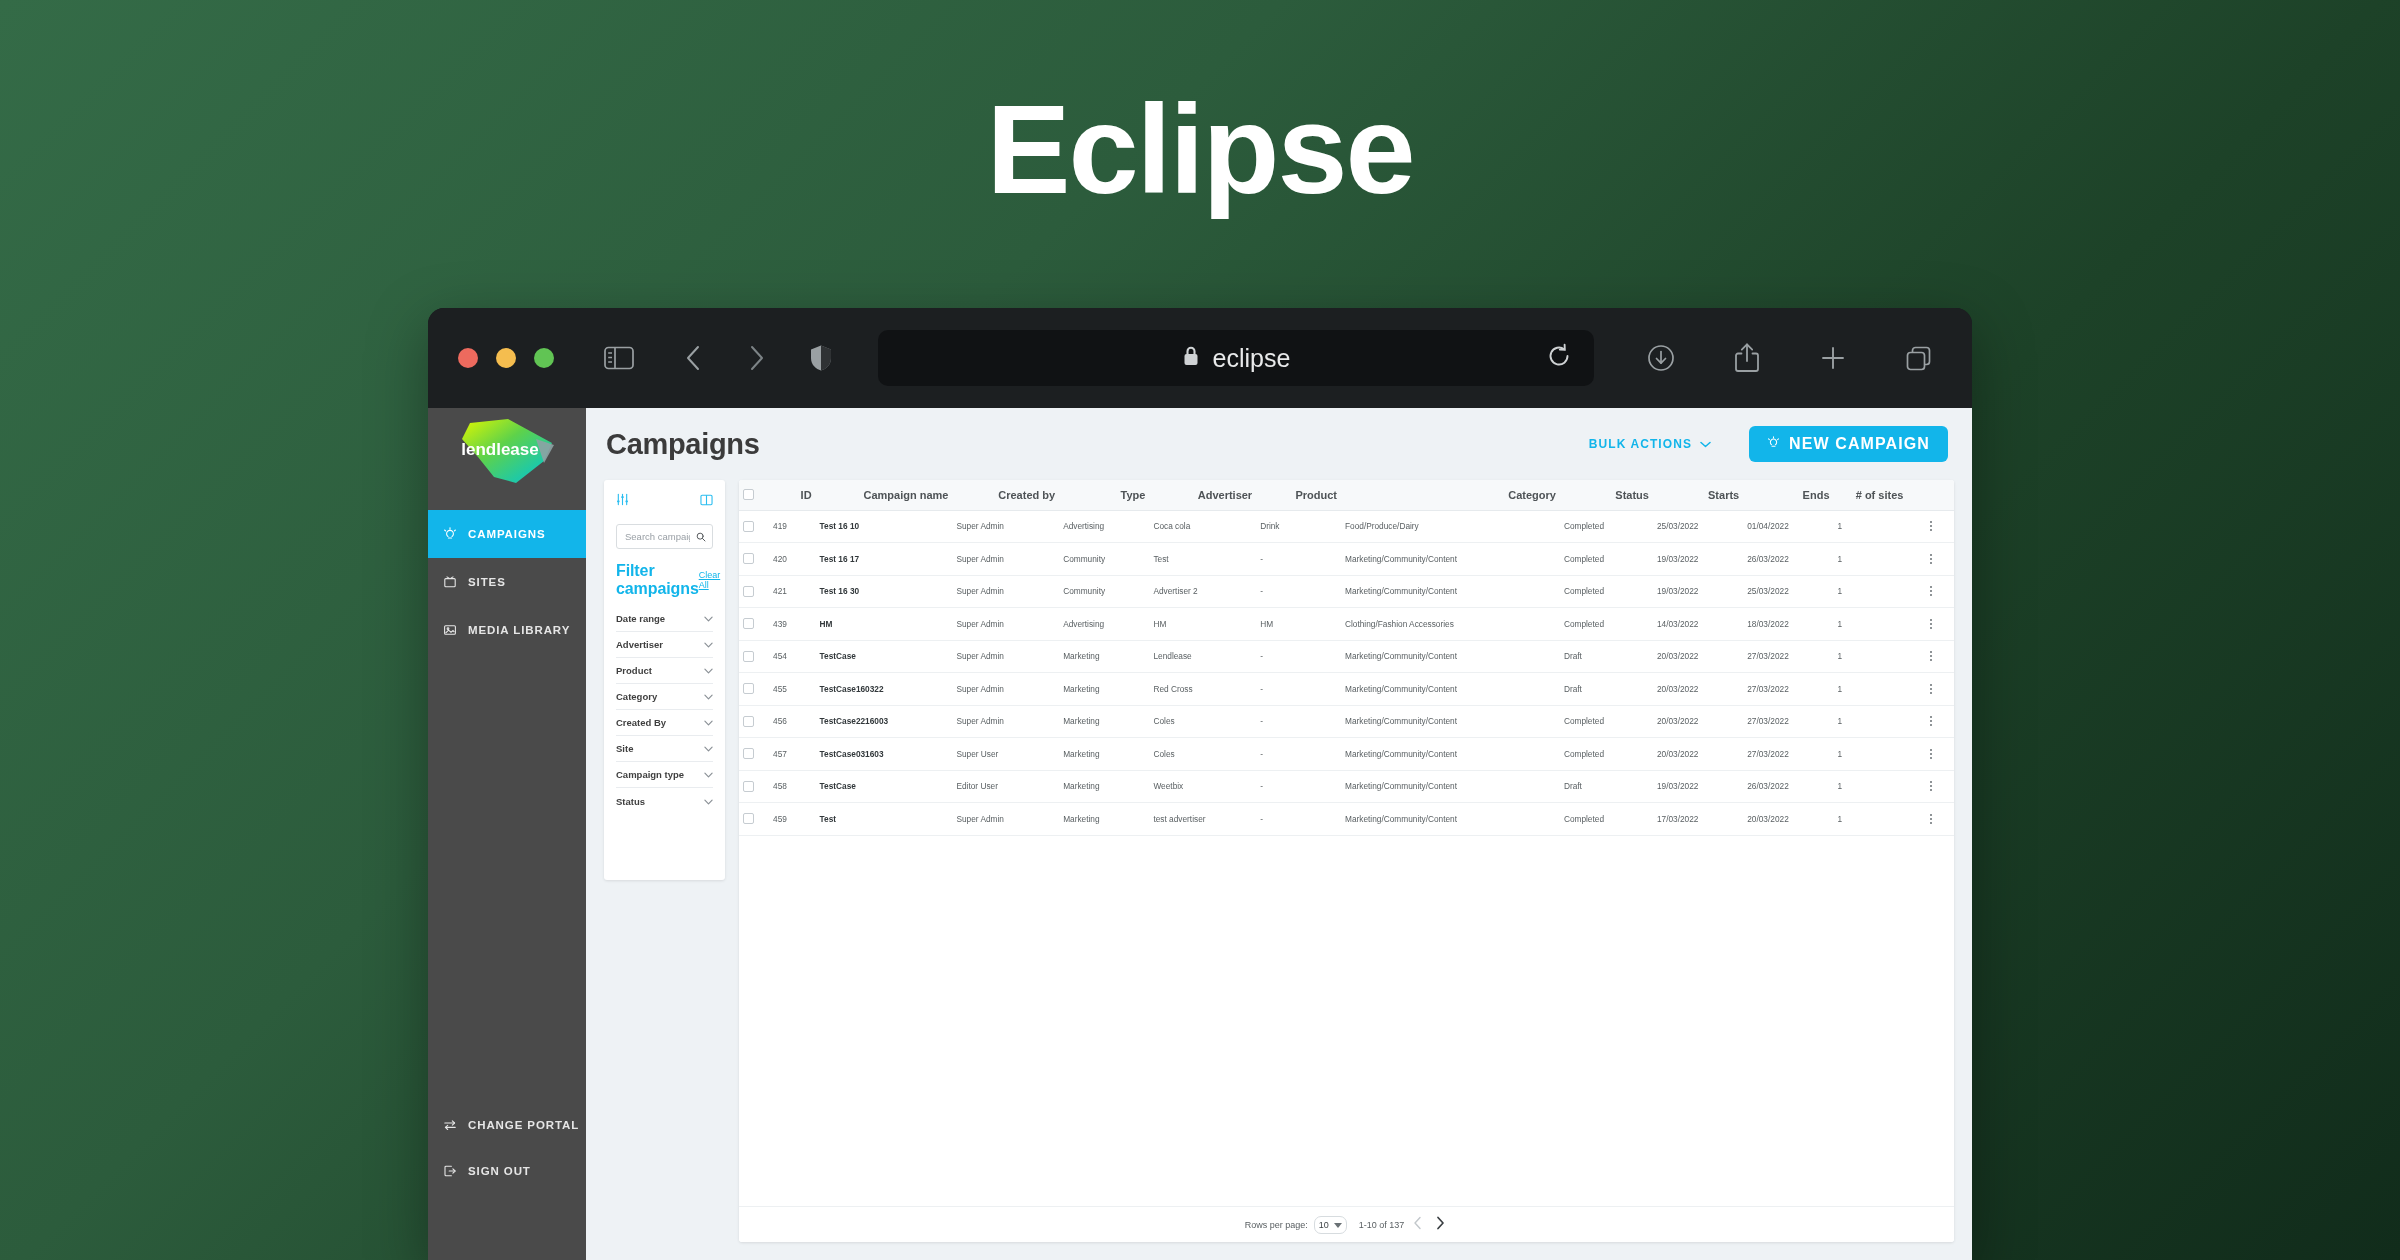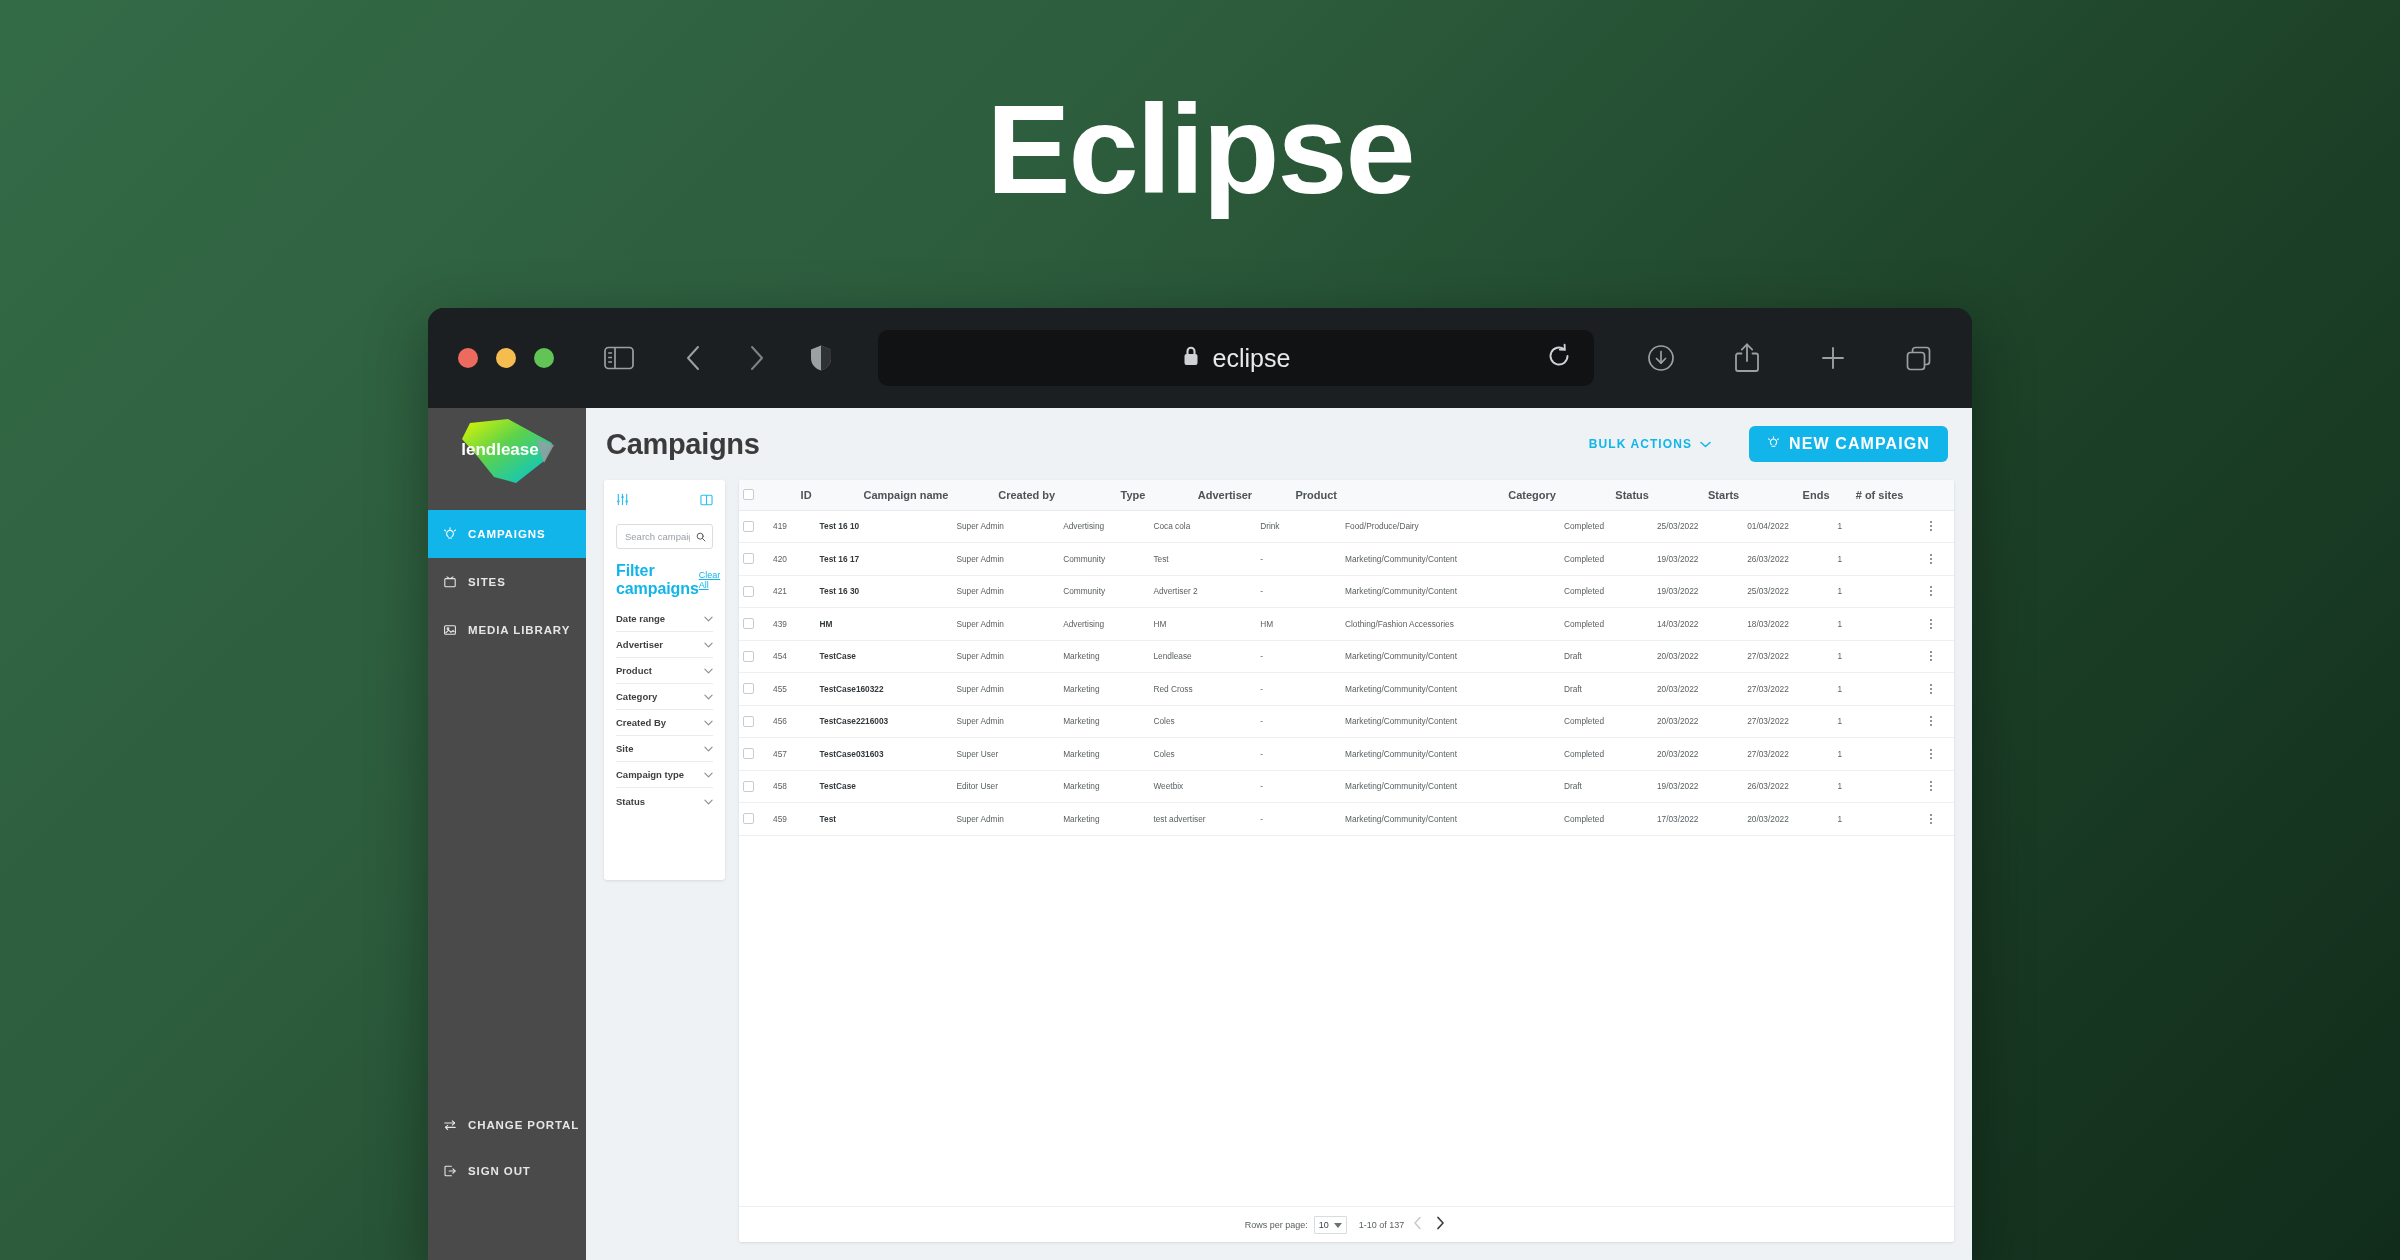--- a/index.html
+++ b/index.html
@@ -222,21 +222,21 @@
   .table-filler { flex: 1; background: #fff; }
   .pagination {
     height: 36px;
     border-top: 1px solid #edf0f2;
     display: flex; align-items: center; justify-content: center;
     gap: 6px;
     background: #fff;
   }
   .rpp-label { font-size: 9px; color: #5a6063; }
   .rpp-select {
-    border: 1px solid #d7dcdf; border-radius: 1px;
+    border: 1px solid #d7dcdf; border-radius: 7px;
     height: 18px; padding: 0 4px;
     font-size: 9px; color: #3f4447;
     display: flex; align-items: center; gap: 5px;
   }
   .range-text { font-size: 9px; color: #5a6063; margin-left: 6px; }
   .pg-btn { color: #b9bfc3; font-size: 14px; width: 16px; text-align: center; }
   .pg-btn.on { color: #3a3f42; }
 </style>
 </head>
 <body>

